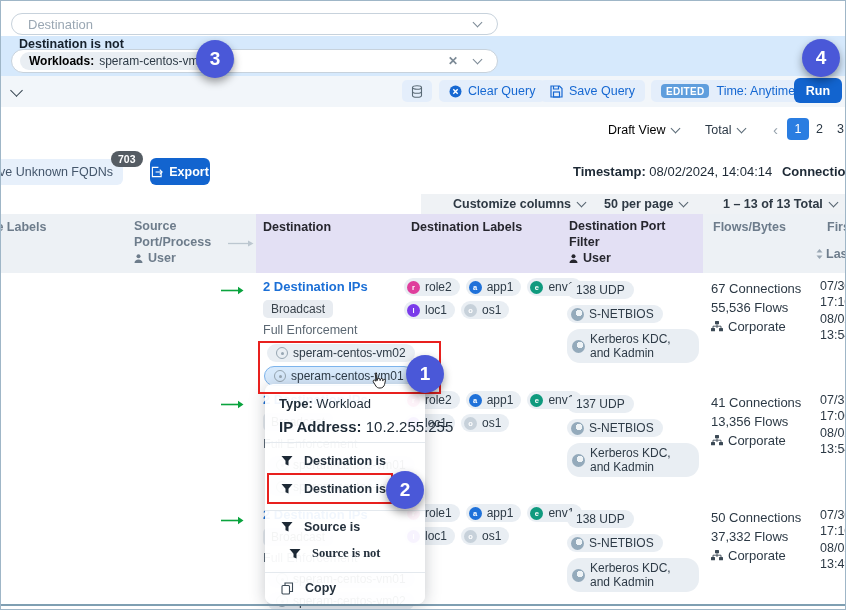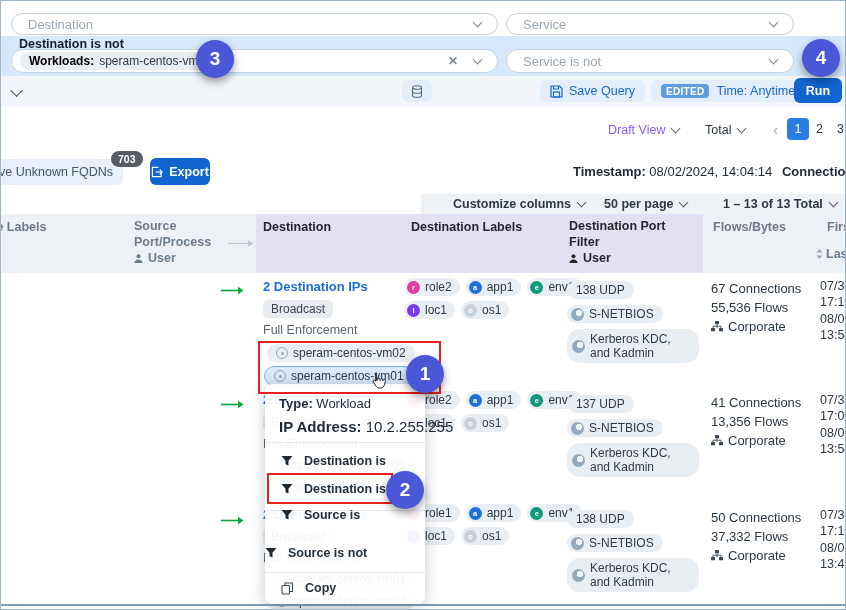--- a/index.html
+++ b/index.html
@@ -38,75 +38,74 @@
 </style>
 </head>
 <body>
 
 <div id="screen">
 
   <div class="abs input" style="left:10px;top:12px;width:487px;height:22px;">
     <span class="ph" style="margin-left:16px;flex:1;">Destination</span>
     <span class="chev" style="color:#7c8a96;margin-right:16px;margin-top:-3px;"></span>
   </div>
-  <div class="abs input" style="left:505px;top:12px;width:288px;height:22px;">
-    <span class="ph" style="margin-left:16px;flex:1;">Service</span>
-    <span class="chev" style="color:#7c8a96;margin-right:16px;margin-top:-3px;"></span>
-  </div>
 
   <div class="abs band" style="left:0;top:35px;width:846px;height:40px;"></div>
   <div class="abs" style="left:18px;top:36px;font-size:12.5px;font-weight:bold;color:#16212c;">Destination is not</div>
 
   <div class="abs input" style="left:10px;top:48px;width:487px;height:24px;">
     <span class="chip" style="margin-left:8px;">
       <span style="font-weight:bold;color:#000000;">Workloads:</span>
       <span>speram-centos-vm01</span>
       <span style="color:#5a6a76;font-size:11px;font-weight:bold;">✕</span>
     </span>
     <span style="flex:1;"></span>
     <span style="color:#7c8a96;font-size:12px;font-weight:bold;margin-right:16px;">✕</span>
     <span class="chev" style="color:#7c8a96;margin-right:16px;margin-top:-3px;"></span>
   </div>
-  <div class="abs input" style="left:505px;top:48px;width:288px;height:24px;">
-    <span class="ph" style="margin-left:16px;flex:1;">Service is not</span>
-    <span class="chev" style="color:#7c8a96;margin-right:16px;margin-top:-3px;"></span>
-  </div>
 
   <div class="abs" style="left:0;top:75px;width:846px;height:31px;background:#f2f6fa;"></div>
   <span class="abs chev" style="left:11px;top:85px;color:#2f3e4a;width:8px;height:8px;"></span>
 
   <div class="abs" style="left:401px;top:79px;width:30px;height:22px;border-radius:5px;background:#e4eefb;display:flex;align-items:center;justify-content:center;">
     <svg width="12" height="13" viewBox="0 0 12 13" fill="none" stroke="#5a6a76" stroke-width="1.1">
       <ellipse cx="6" cy="2.5" rx="4.5" ry="1.8"></ellipse>
       <path d="M1.5 2.5v8c0 1 2 1.8 4.5 1.8s4.5-.8 4.5-1.8v-8"></path>
       <path d="M1.5 6.5c0 1 2 1.8 4.5 1.8s4.5-.8 4.5-1.8"></path>
     </svg>
   </div>
 
+  <div class="abs pillbtn" style="left:438px;top:79px;">
+    <svg width="13" height="13" viewBox="0 0 13 13">
+      <circle cx="6.5" cy="6.5" r="6" fill="#1668d2"></circle>
+      <path d="M4.3 4.3l4.4 4.4M8.7 4.3L4.3 8.7" stroke="#fff" stroke-width="1.4"></path>
+    </svg>
+    <span>Clear Query</span>
+  </div>
 
   <div class="abs pillbtn" style="left:539px;top:79px;">
     <svg width="13" height="13" viewBox="0 0 13 13" fill="none" stroke="#1668d2" stroke-width="1.2">
       <path d="M1 1h8.5L12 3.5V12H1z"></path>
       <path d="M3.5 1v3h5V1"></path>
       <rect x="3.5" y="7" width="6" height="5"></rect>
     </svg>
     <span>Save Query</span>
   </div>
 
   <div class="abs pillbtn" style="left:650px;top:79px;gap:7px;">
     <span style="background:#5f9edd;color:#fff;font-size:10px;font-weight:bold;border-radius:4px;padding:1.5px 5px;letter-spacing:0.3px;">EDITED</span>
     <span>Time: Anytime</span>
     <span class="chev" style="margin-top:-3px;"></span>
   </div>
 
   <div class="abs bluebtn" style="left:793px;top:77px;width:48px;height:25px;">
     <span>Run</span>
   </div>
 
-  <div class="abs nowrap" style="left:607px;top:122px;font-size:12.5px;color:#8b5cf6;display:flex;align-items:center;gap:7px;">
+  <div class="abs nowrap" style="left:607px;top:122px;font-size:12.5px;color:#000000;display:flex;align-items:center;gap:7px;">
     <span>Draft View</span>
     <span class="chev" style="color:#5b6b77;margin-top:-3px;"></span>
   </div>
   <div class="abs nowrap" style="left:704px;top:122px;font-size:12.5px;color:#2b3845;display:flex;align-items:center;gap:7px;">
     <span>Total</span>
     <span class="chev" style="color:#5b6b77;margin-top:-3px;"></span>
   </div>
   <div class="abs" style="left:772px;top:120px;font-size:15px;color:#95a1ac;">‹</div>
   <div class="abs" style="left:786px;top:117px;width:22px;height:22px;background:#2a7de1;border-radius:4px;color:#fff;font-size:12.5px;display:flex;align-items:center;justify-content:center;">1</div>
   <div class="abs" style="left:815px;top:121px;font-size:12.5px;color:#2b3845;">2</div>
@@ -424,27 +423,27 @@
       <span>Destination is</span>
     </div>
     <div class="abs mitem" style="left:16px;top:98px;">
       <svg width="12" height="12" viewBox="0 0 12 12">
           <path d="M0.5 1h11L7.5 5.8v4.7l-3-1.3V5.8z" fill="#1d2935"></path>
         </svg>
       <span>Destination is not</span>
     </div>
     <div class="abs mdiv" style="left:0;top:126px;width:160px;"></div>
 
-    <div class="abs mitem" style="left:16px;top:124px;">
+    <div class="abs mitem" style="left:16px;top:136px;">
       <svg width="12" height="12" viewBox="0 0 12 12">
           <path d="M0.5 1h11L7.5 5.8v4.7l-3-1.3V5.8z" fill="#1d2935"></path>
         </svg>
       <span>Source is</span>
     </div>
-    <div class="abs mitem" style="left:0;top:162px;">
+    <div class="abs mitem" style="left:24px;top:162px;font-family:Liberation Serif, serif;">
       <svg width="12" height="12" viewBox="0 0 12 12">
           <path d="M0.5 1h11L7.5 5.8v4.7l-3-1.3V5.8z" fill="#1d2935"></path>
         </svg>
       <span>Source is not</span>
     </div>
     <div class="abs mdiv" style="left:0;top:188px;width:160px;"></div>
 
     <div class="abs mitem" style="left:16px;top:197px;">
       <svg width="13" height="13" viewBox="0 0 13 13" fill="none" stroke="#3c4a56" stroke-width="1.1">
         <rect x="1" y="3.5" width="7.5" height="8.5" rx="1"></rect>

